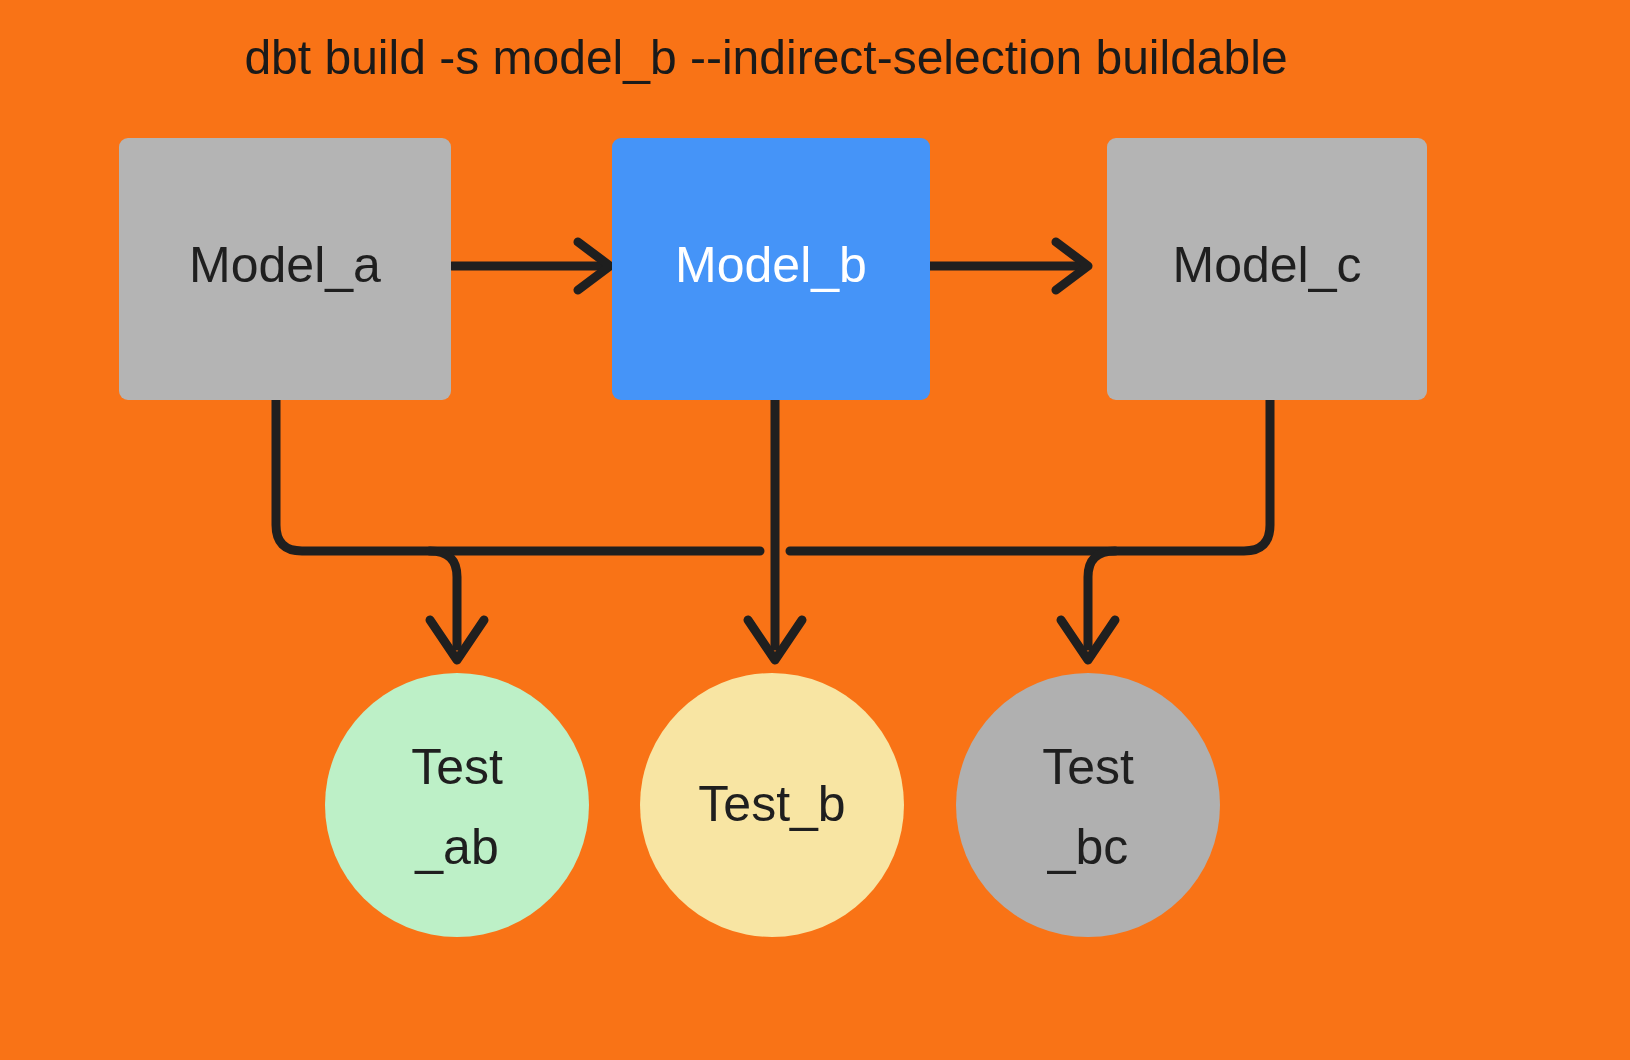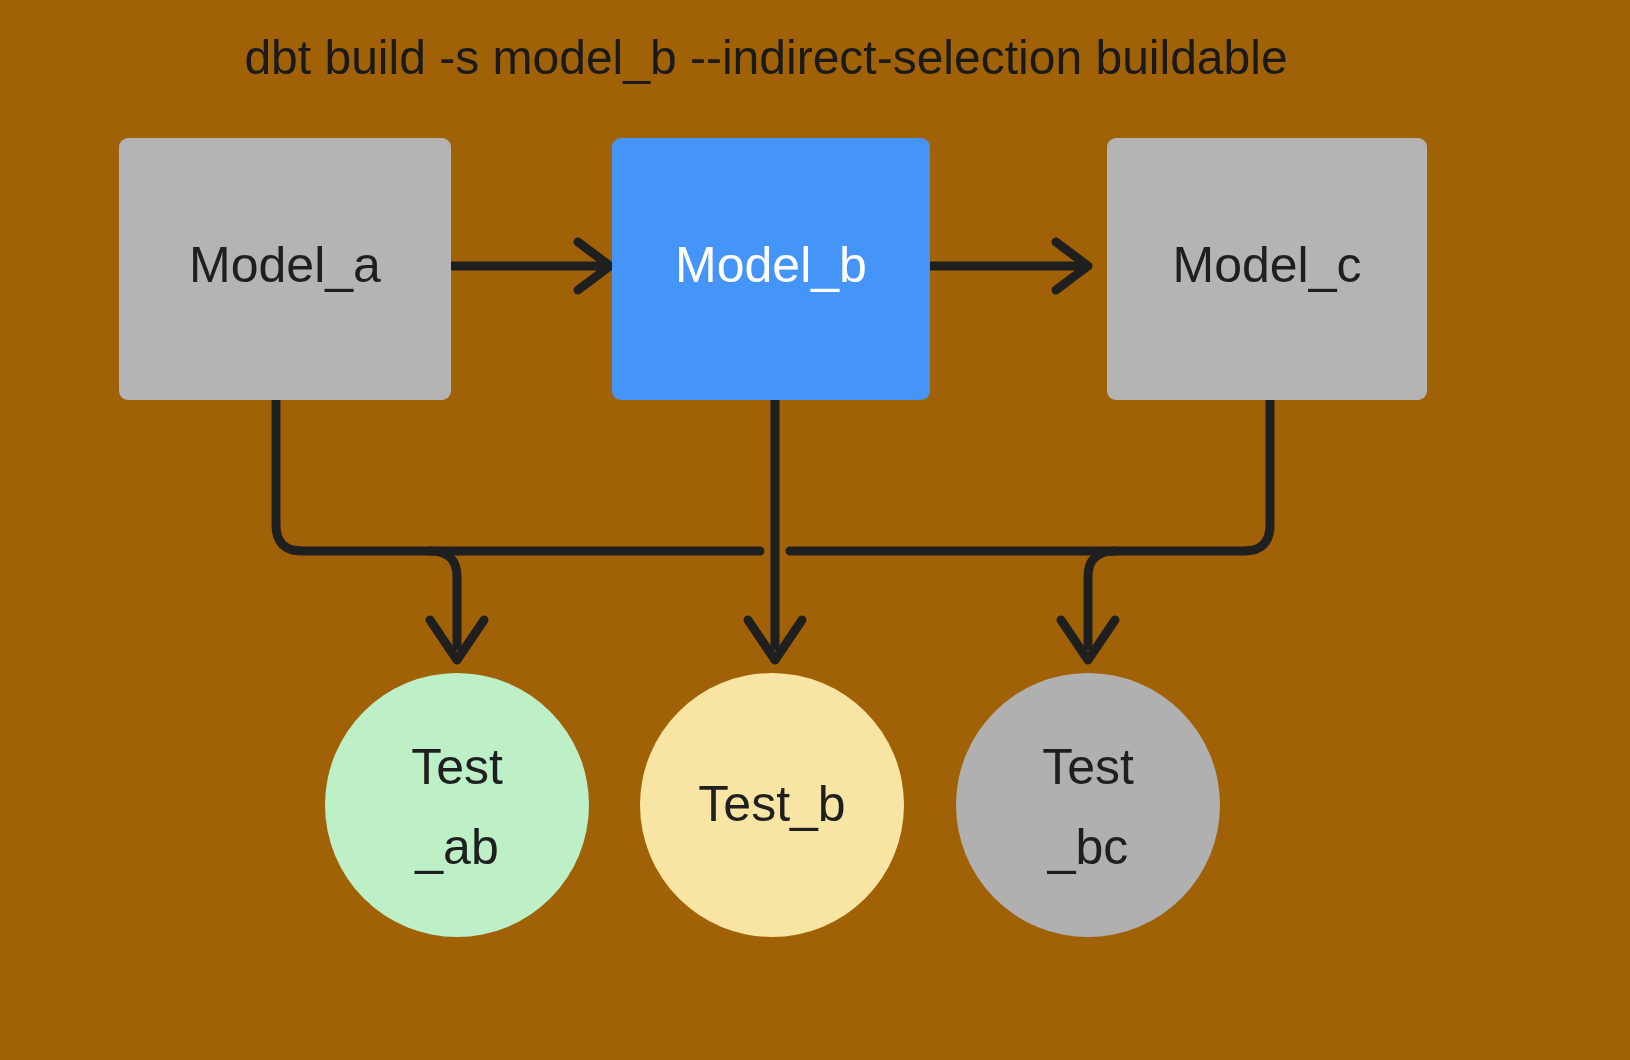--- a/index.html
+++ b/index.html
@@ -10,21 +10,21 @@
   body {
     width: 1630px;
     height: 1060px;
     font-family: "Liberation Sans", sans-serif;
     overflow: hidden;
   }
   #diagram-root {
     position: relative;
     width: 1630px;
     height: 1060px;
-    background: #a16207;
+    background: #f97316;
   }
   svg.canvas {
     position: absolute;
     inset: 0;
     width: 1630px;
     height: 1060px;
     display: block;
   }
   .node-label {
     font-family: "Liberation Sans", sans-serif;

